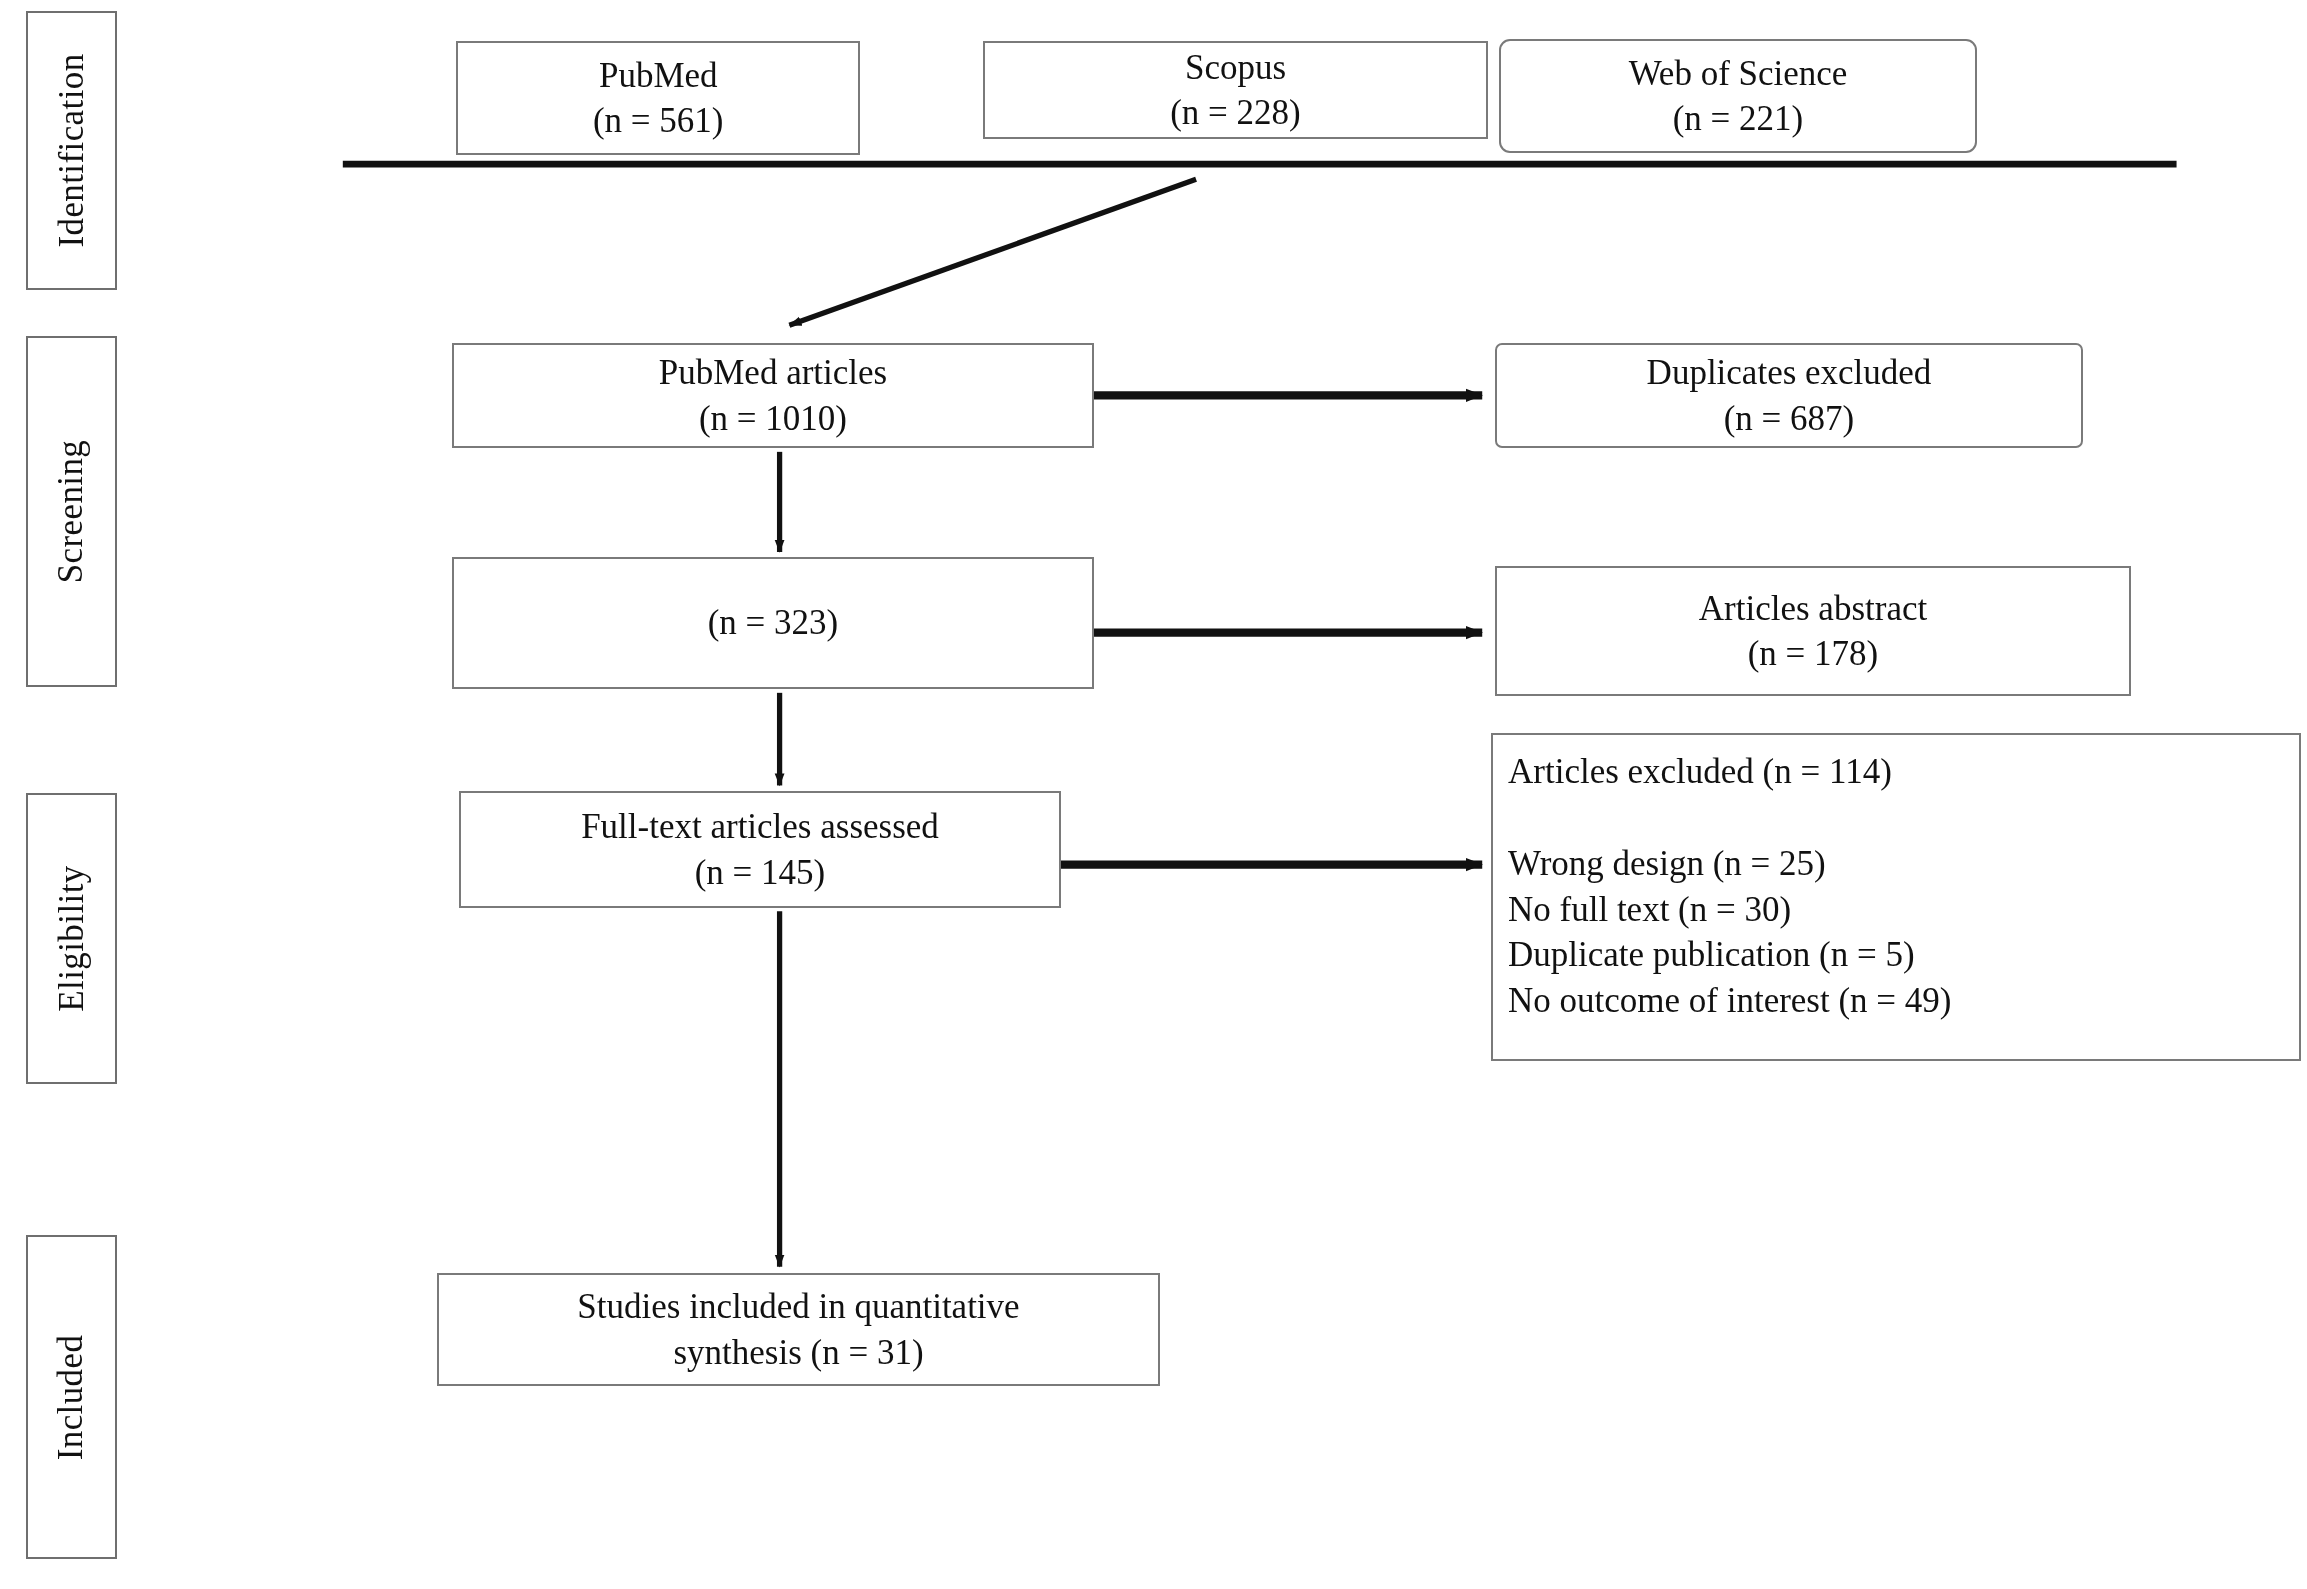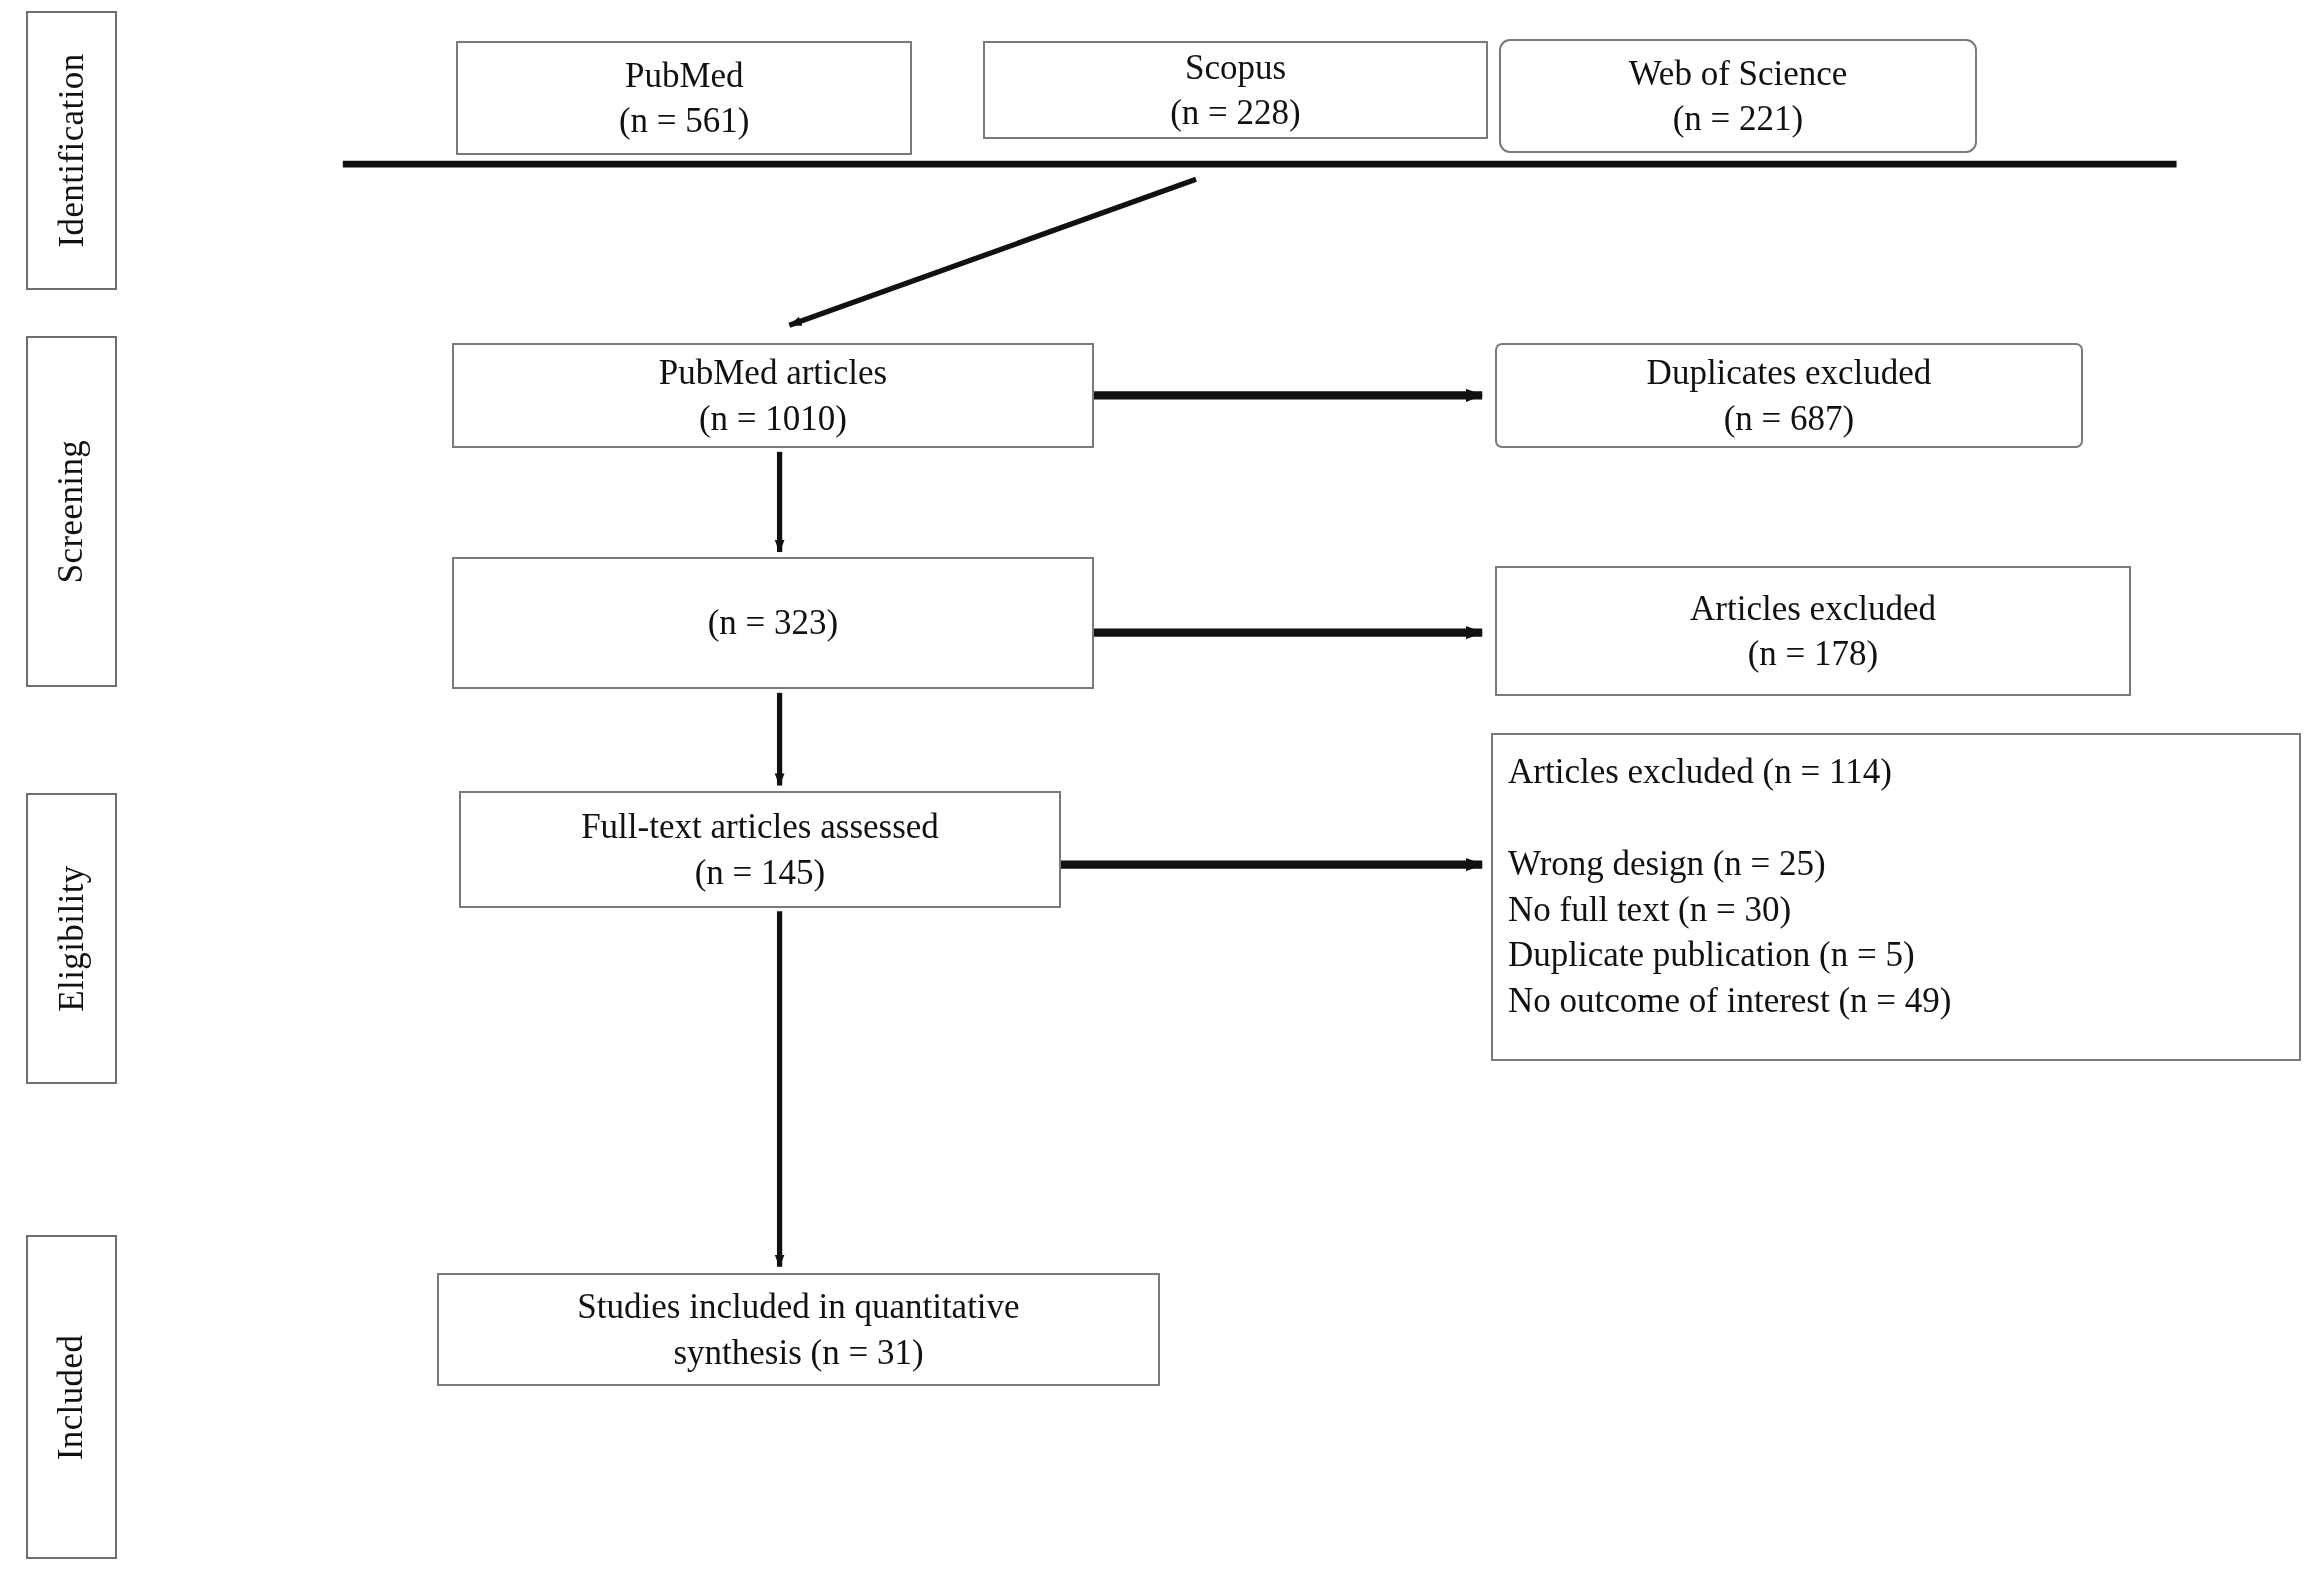--- a/index.html
+++ b/index.html
@@ -117,21 +117,21 @@
   </div>
 
   <div class="stage-label" style="left:25.6px; top:793px; width:91px; height:291px;">
     <span class="vtext">Eligibility</span>
   </div>
 
   <div class="stage-label" style="left:25.6px; top:1235px; width:91px; height:324px;">
     <span class="vtext">Included</span>
   </div>
 
-  <div class="flow-box" style="left:456px; top:41px; width:456px; height:114px;padding-left:8px;">
+  <div class="flow-box" style="left:456px; top:41px; width:404px; height:114px;padding-left:8px;">
     <span class="ln">PubMed</span>
     <span class="ln">(n = 561)</span>
   </div>
 
   <div class="flow-box" style="left:983px; top:41px; width:505px; height:98px;text-align:center;">
     <span class="ln">Scopus</span>
     <span class="ln">(n = 228)</span>
   </div>
 
   <div class="flow-box" style="left:1499px; top:39px; width:478px; height:114px;border-radius:11px;">
@@ -147,21 +147,21 @@
   <div class="flow-box" style="left:1495px; top:343px; width:588px; height:105px;border-radius:7px;">
     <span class="ln">Duplicates excluded</span>
     <span class="ln">(n = 687)</span>
   </div>
 
   <div class="flow-box" style="left:452px; top:557px; width:642px; height:132px;">
     <span class="ln">(n = 323)</span>
   </div>
 
   <div class="flow-box" style="left:1495px; top:566px; width:636px; height:130px;">
-    <span class="ln">Articles excluded</span>
+    <span class="ln">Articles abstract</span>
     <span class="ln">(n = 178)</span>
   </div>
 
   <div class="flow-box" style="left:459px; top:791px; width:602px; height:117px;">
     <span class="ln">Full-text articles assessed</span>
     <span class="ln">(n = 145)</span>
   </div>
 
   <div class="flow-box left-align" style="left:1491px; top:733px; width:810px; height:328px;">
     <span class="ln">Articles excluded (n = 114)</span>

